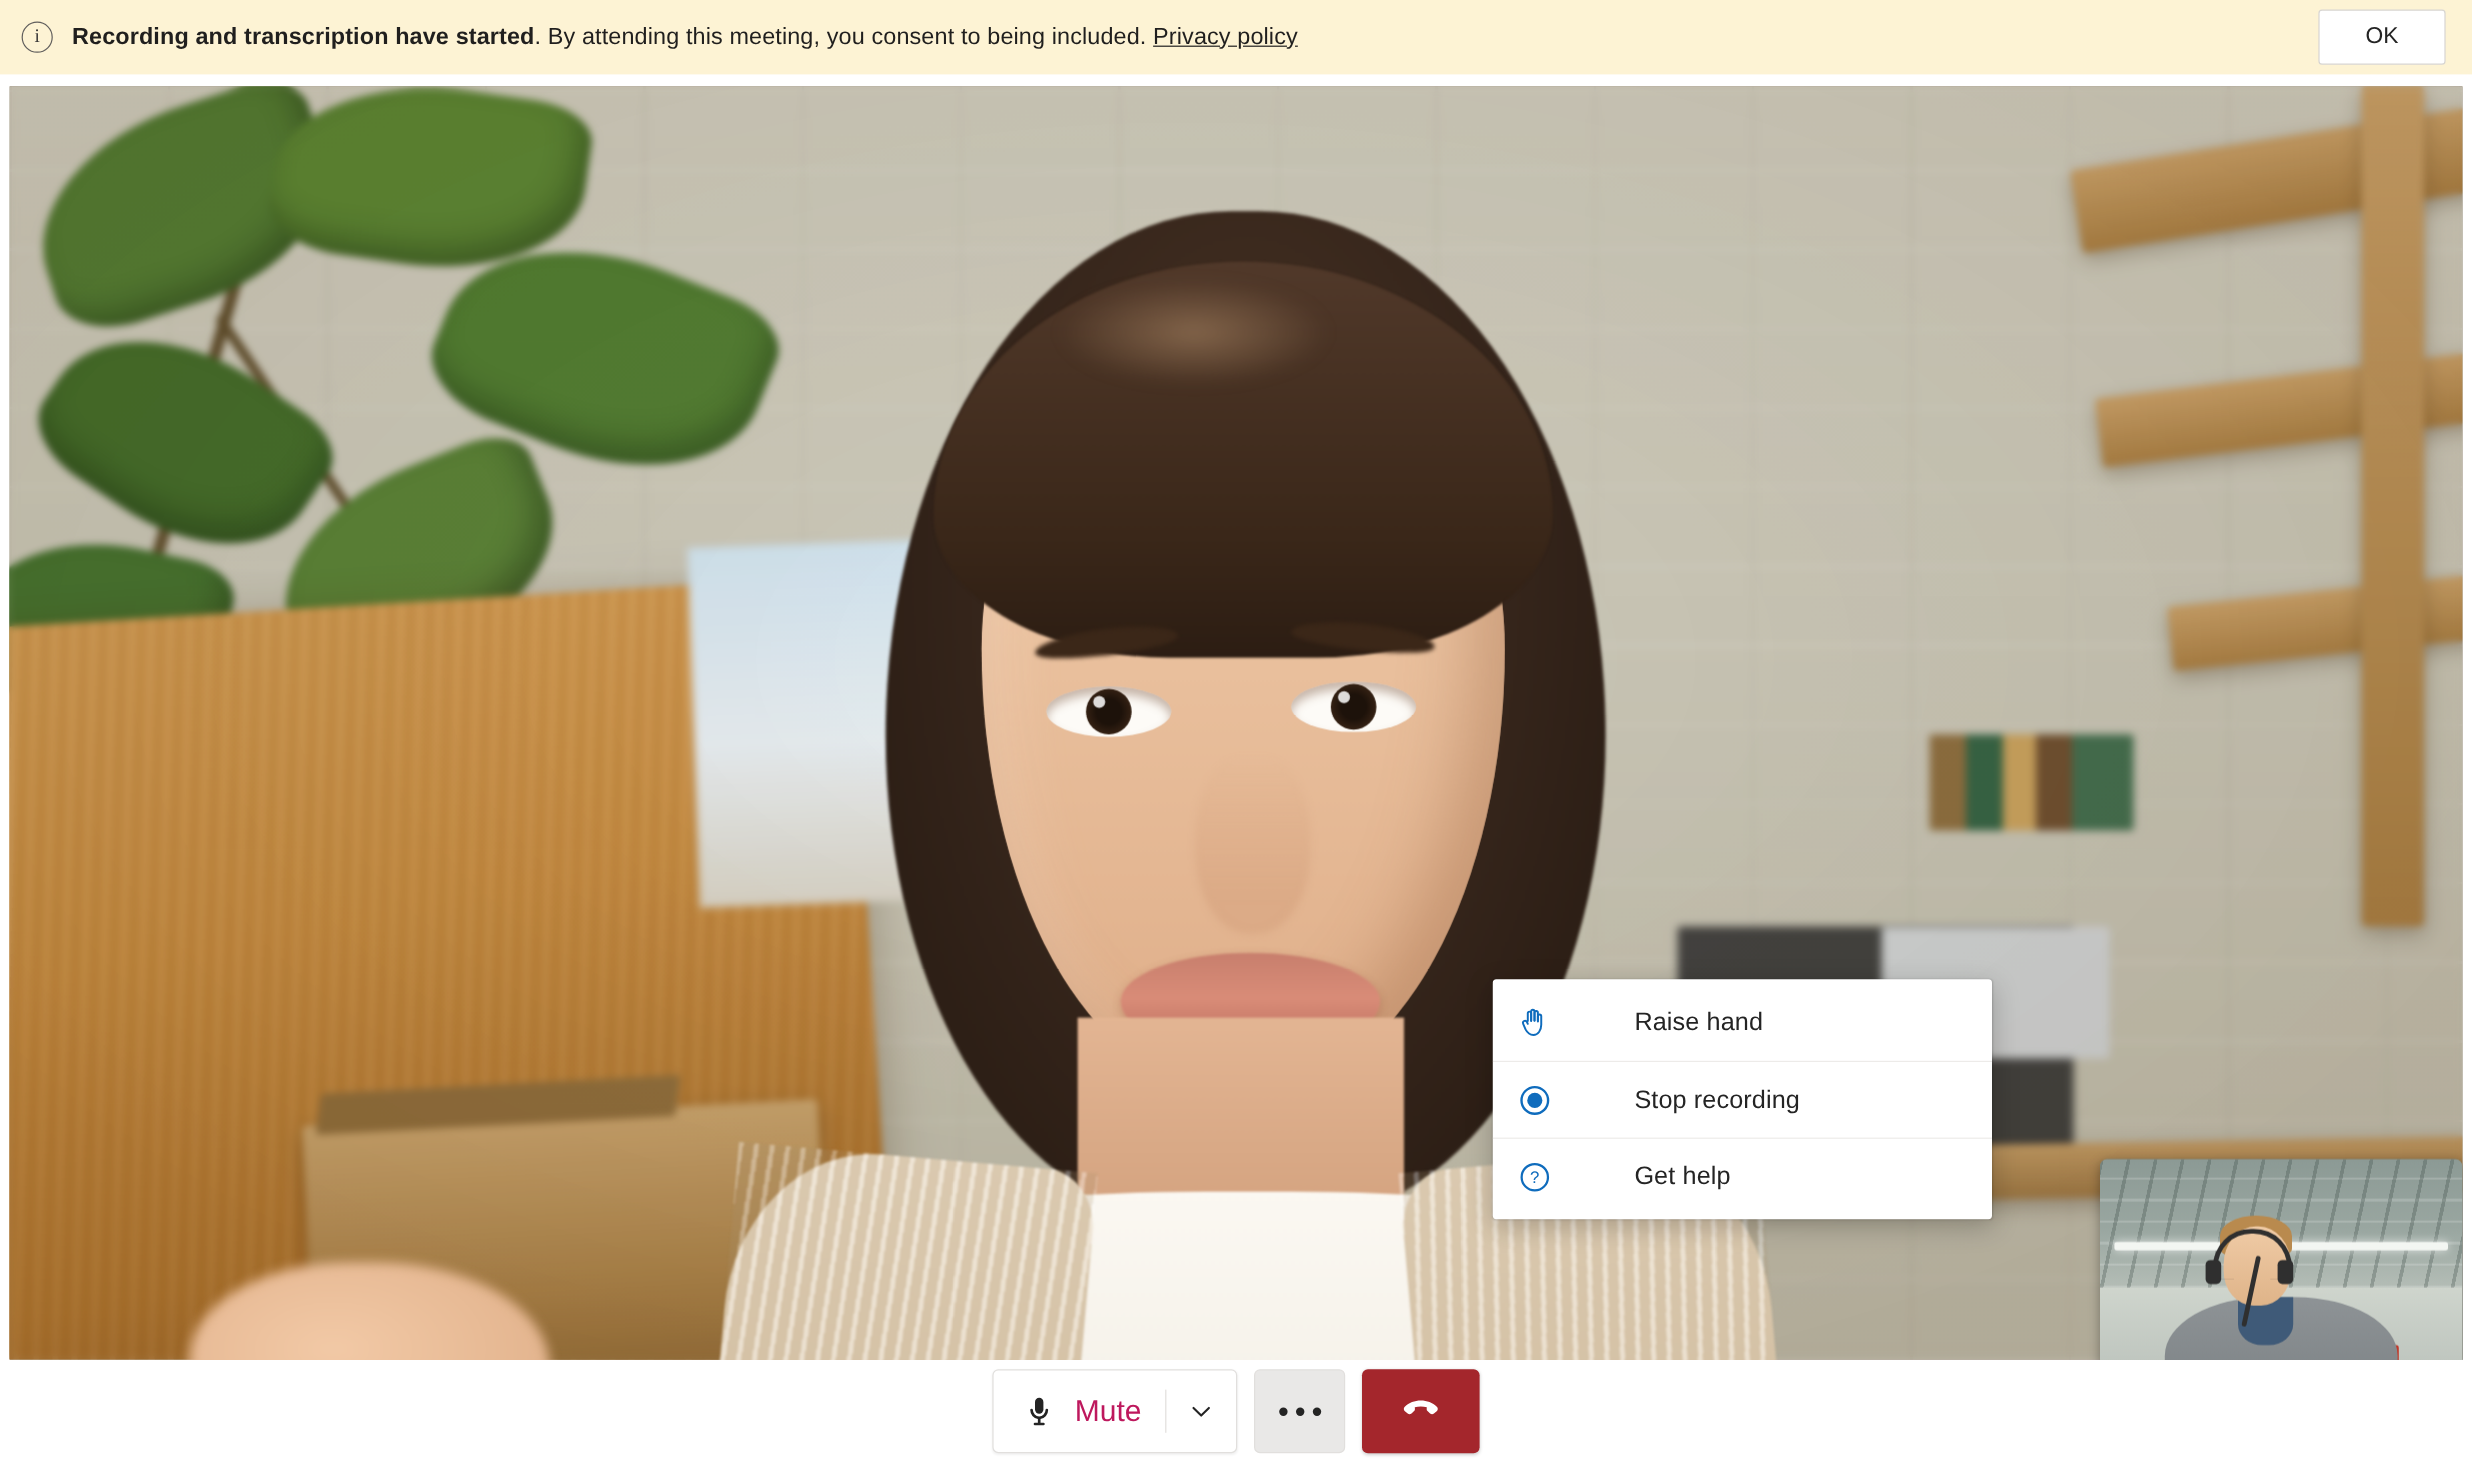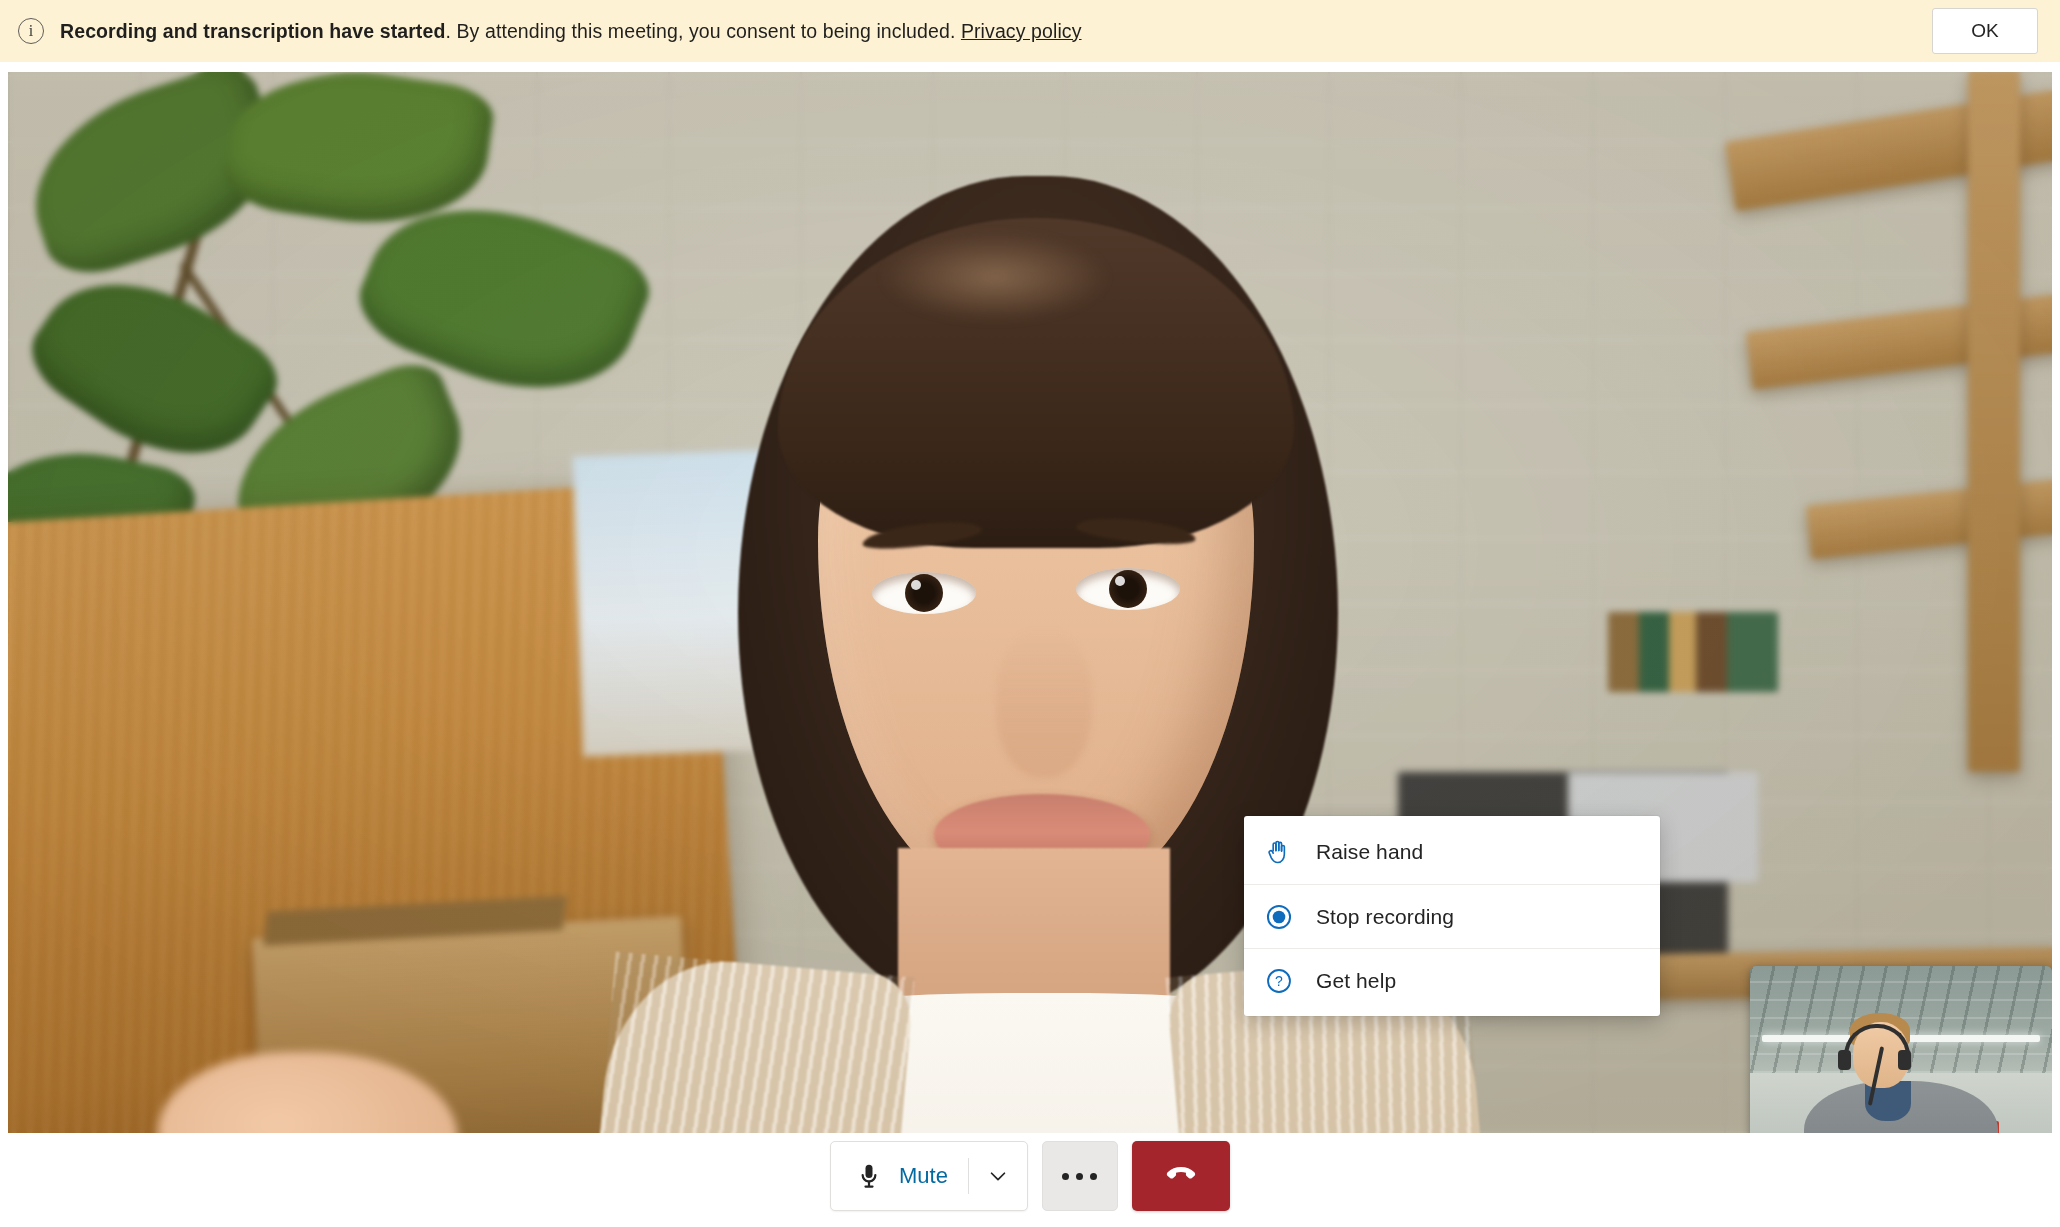--- a/index.html
+++ b/index.html
@@ -282,21 +282,21 @@
     width: 416px;
     background: #ffffff;
     border-radius: 3px;
     box-shadow: 0 6px 22px rgba(0,0,0,.22), 0 0 2px rgba(0,0,0,.16);
     padding: 4px 0;
     overflow: hidden;
   }
   .menu-item {
     display: flex; align-items: center;
     height: 64px; padding: 0 20px 0 20px;
-    cursor: pointer; background: #fff;
+    cursor: pointer; background: #fff; gap: 46px;
   }
   .menu-item + .menu-item.sep { border-top: 1px solid #edebe9; }
   .menu-icon {
     width: 30px; height: 30px; flex: 0 0 30px;
     display: flex; align-items: center; justify-content: center;
     color: #0f6cbd;
   }
   .menu-label {
     margin-left: 22px; font-size: 21px; color: #242424;
     white-space: nowrap; letter-spacing: .1px;
@@ -315,21 +315,21 @@
     border: 1px solid #e1dfdd; border-radius: 5px;
     display: flex; align-items: center;
     cursor: pointer;
     box-shadow: 0 1px 2px rgba(0,0,0,.06);
     font-family: "Liberation Sans", sans-serif;
   }
   .btn-main {
     display: flex; align-items: center; gap: 14px;
     padding: 0 20px 0 22px; height: 100%;
   }
-  .btn-label { font-size: 22px; color: #0369a1; white-space: nowrap; }
+  .btn-label { font-size: 25px; color: #be185d; white-space: nowrap; }
   .btn-divider { width: 1px; height: 36px; background: #e1dfdd; }
   .btn-caret {
     width: 58px; height: 100%;
     display: flex; align-items: center; justify-content: center;
     color: #242424;
   }
   .btn-more {
     width: 76px; height: 70px; background: #e9e8e7;
     border: 1px solid #e1dfdd; border-radius: 5px;
     display: flex; align-items: center; justify-content: center;

